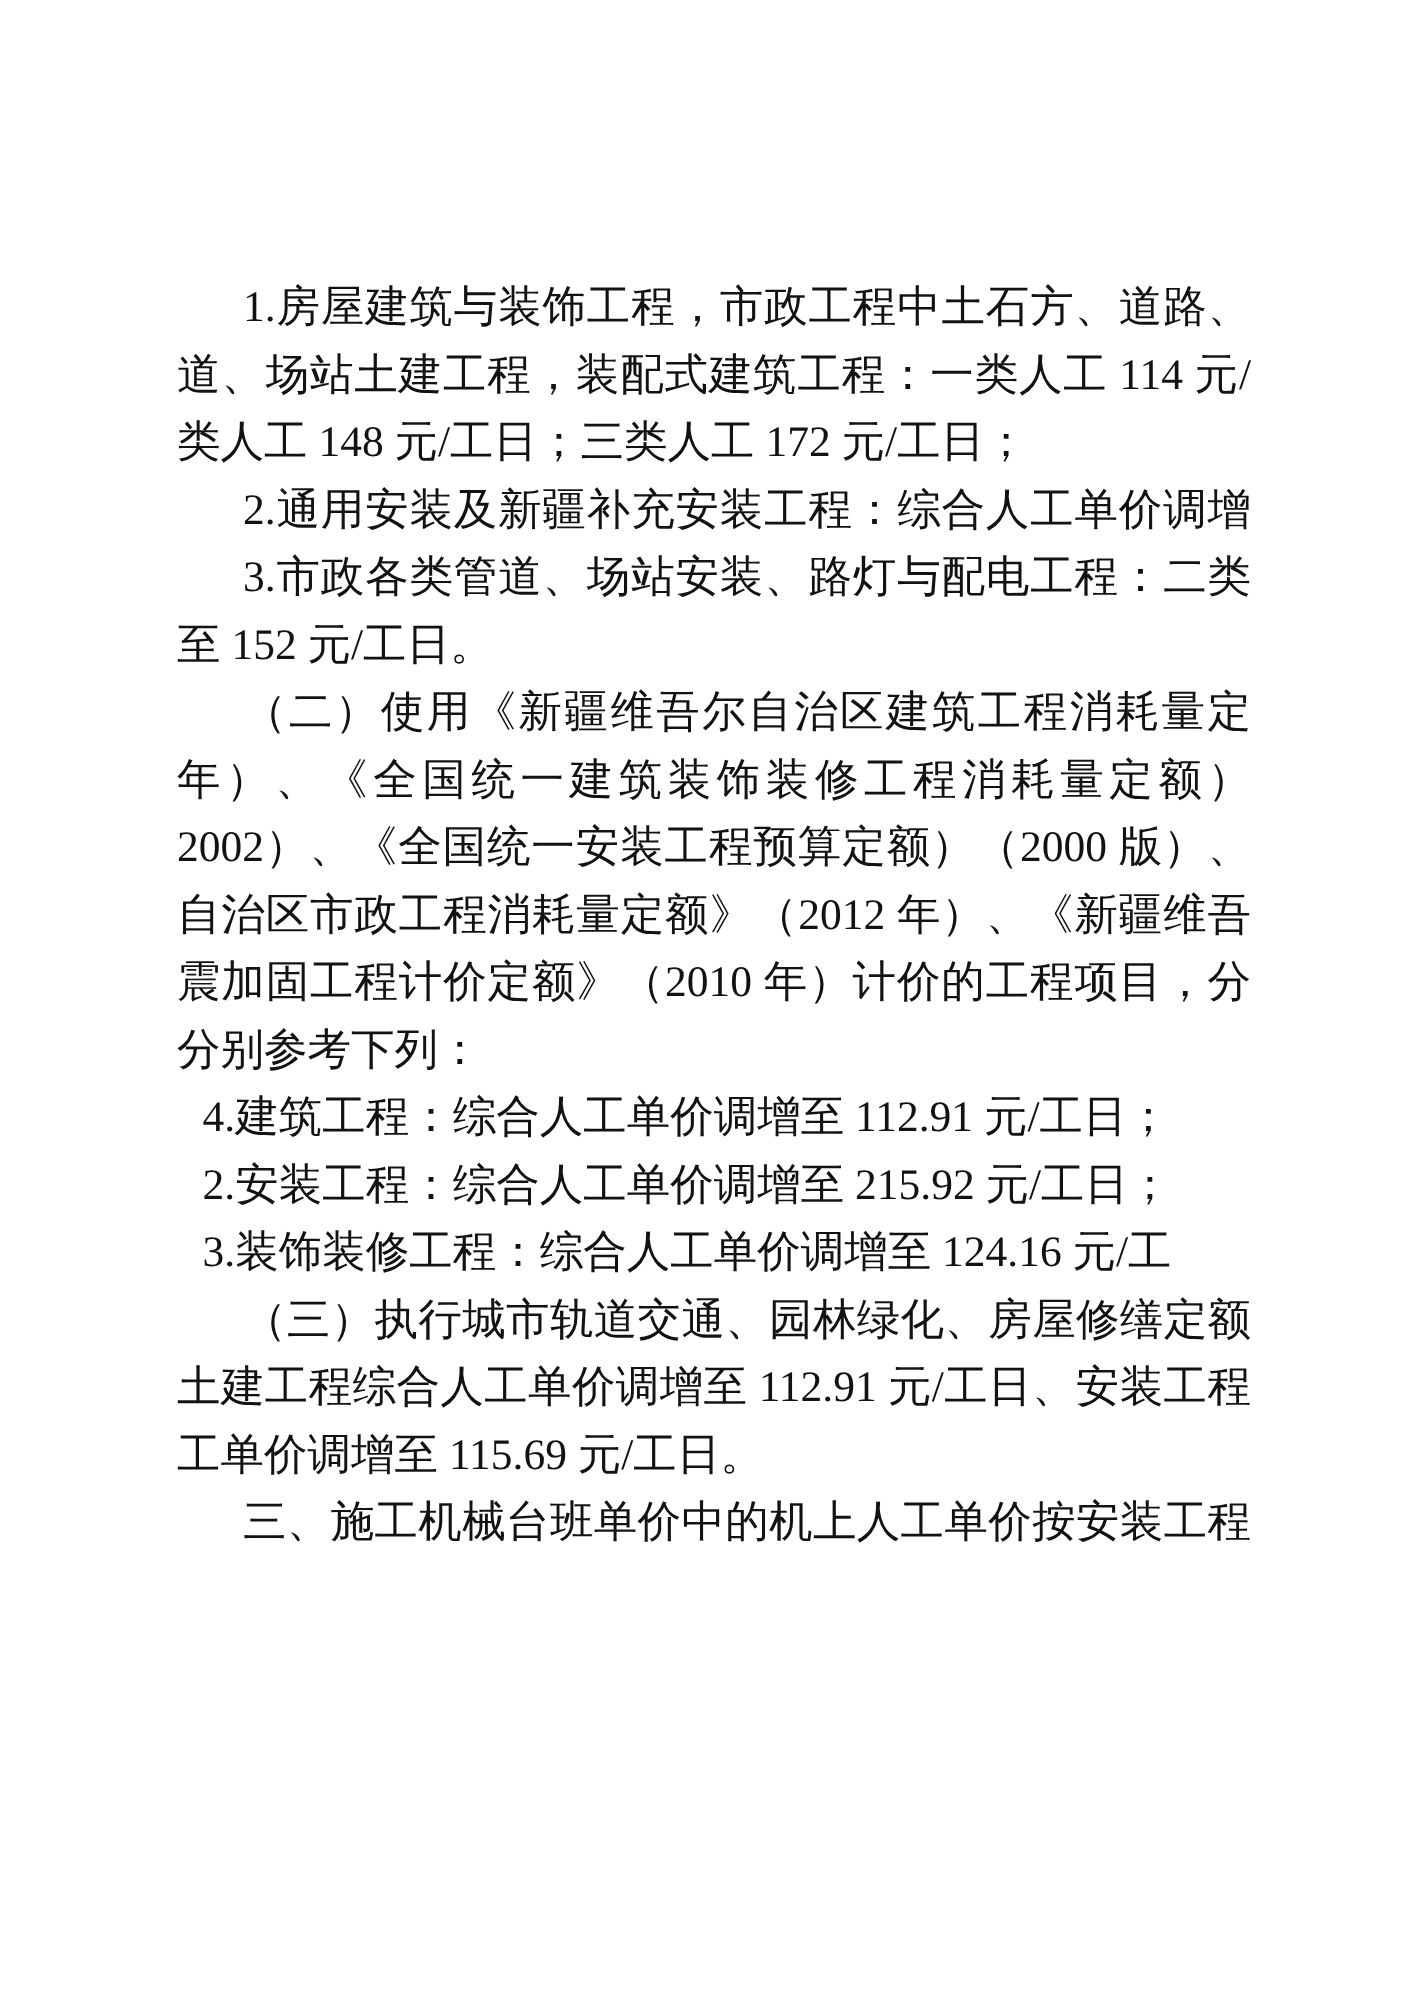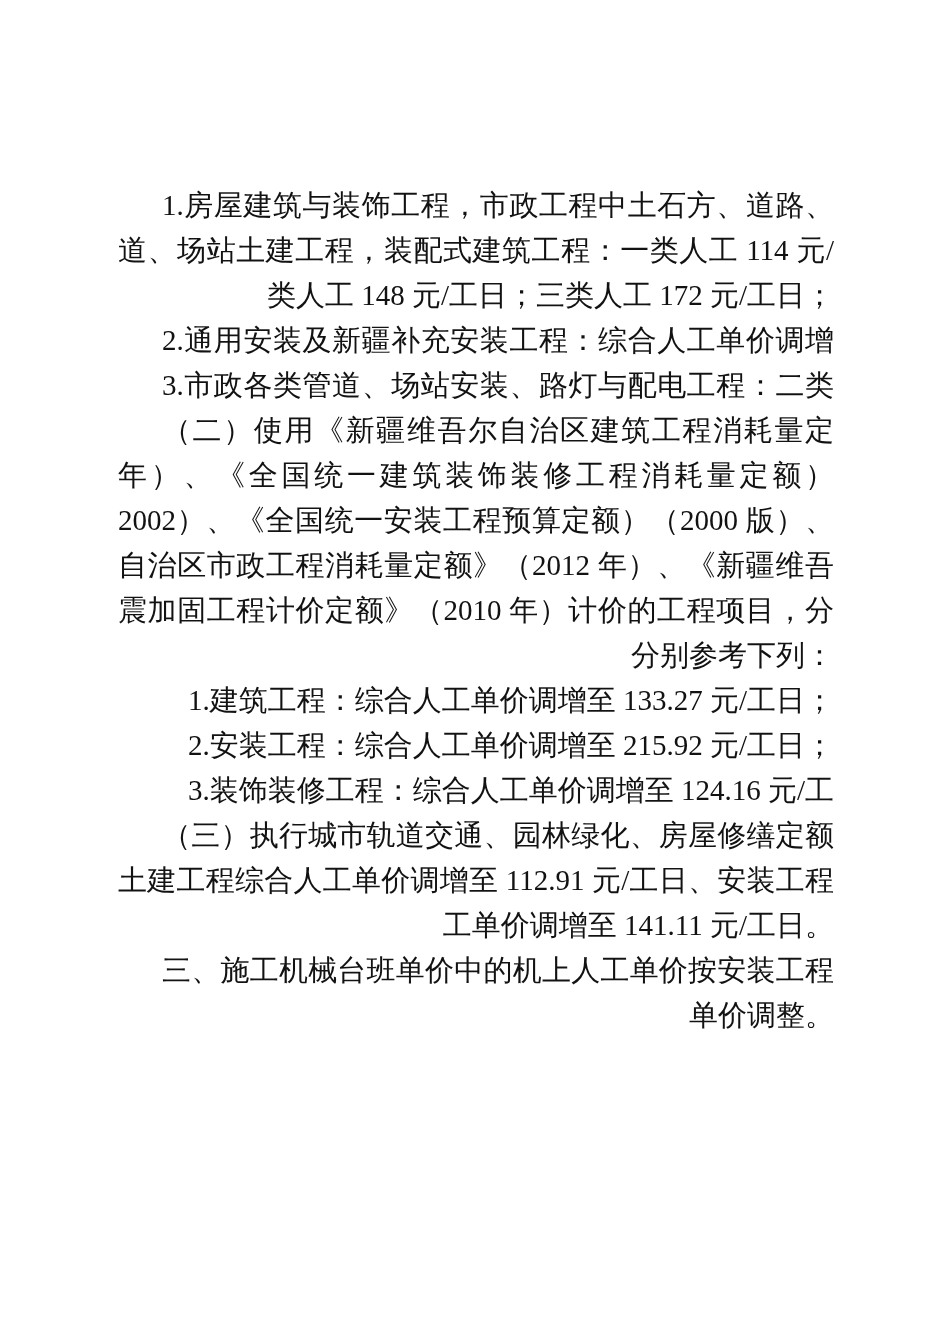--- a/index.html
+++ b/index.html
@@ -25,21 +25,21 @@
   .paragraph {
     margin: 0;
     padding: 0;
   }
   .line {
     font-size: 29px;
     line-height: 45px;
     height: 45px;
     overflow: hidden;
     white-space: normal;
-    text-align: right;
+    text-align: left;
   }
   
   .fill {
     text-align: justify;
     text-align-last: justify;
   }
   
   .first {
     text-indent: 44px;
   }
@@ -59,48 +59,48 @@
       <div class="line fill">道、场站土建工程，装配式建筑工程：一类人工 114 元/工日；二</div>
       <div class="line">类人工 148 元/工日；三类人工 172 元/工日；</div>
     </div>
 
     <div class="paragraph">
       <div class="line fill first">2.通用安装及新疆补充安装工程：综合人工单价调增至 152</div>
     </div>
 
     <div class="paragraph">
       <div class="line fill first">3.市政各类管道、场站安装、路灯与配电工程：二类人工调增</div>
+      <div class="line">至 152 元/工日。</div>
     </div>
 
     <div class="paragraph">
       <div class="line fill first">（二）使用《新疆维吾尔自治区建筑工程消耗量定额》（2010</div>
       <div class="line fill">年）、《全国统一建筑装饰装修工程消耗量定额）（GYD-901-</div>
       <div class="line fill">2002）、《全国统一安装工程预算定额）（2000 版）、《新疆维吾尔</div>
       <div class="line fill">自治区市政工程消耗量定额》（2012 年）、《新疆维吾尔自治区抗</div>
       <div class="line fill">震加固工程计价定额》（2010 年）计价的工程项目，分别参考下列</div>
       <div class="line">分别参考下列：</div>
     </div>
 
     <div class="paragraph">
-      <div class="line sub">1.建筑工程：综合人工单价调增至 133.27 元/工日；</div>
+      <div class="line sub">4.建筑工程：综合人工单价调增至 112.91 元/工日；</div>
     </div>
 
     <div class="paragraph">
       <div class="line sub">2.安装工程：综合人工单价调增至 215.92 元/工日；</div>
     </div>
 
     <div class="paragraph">
       <div class="line sub">3.装饰装修工程：综合人工单价调增至 124.16 元/工日；</div>
     </div>
 
     <div class="paragraph">
       <div class="line fill first">（三）执行城市轨道交通、园林绿化、房屋修缮定额的工程，</div>
       <div class="line fill">土建工程综合人工单价调增至 112.91 元/工日、安装工程综合人</div>
-      <div class="line">工单价调增至 141.11 元/工日。</div>
+      <div class="line">工单价调增至 115.69 元/工日。</div>
     </div>
 
     <div class="paragraph">
       <div class="line fill first">三、施工机械台班单价中的机上人工单价按安装工程综合人工</div>
-      <div class="line">单价调整。</div>
     </div>
 
   </div>
 </div>
 
 </body></html>

